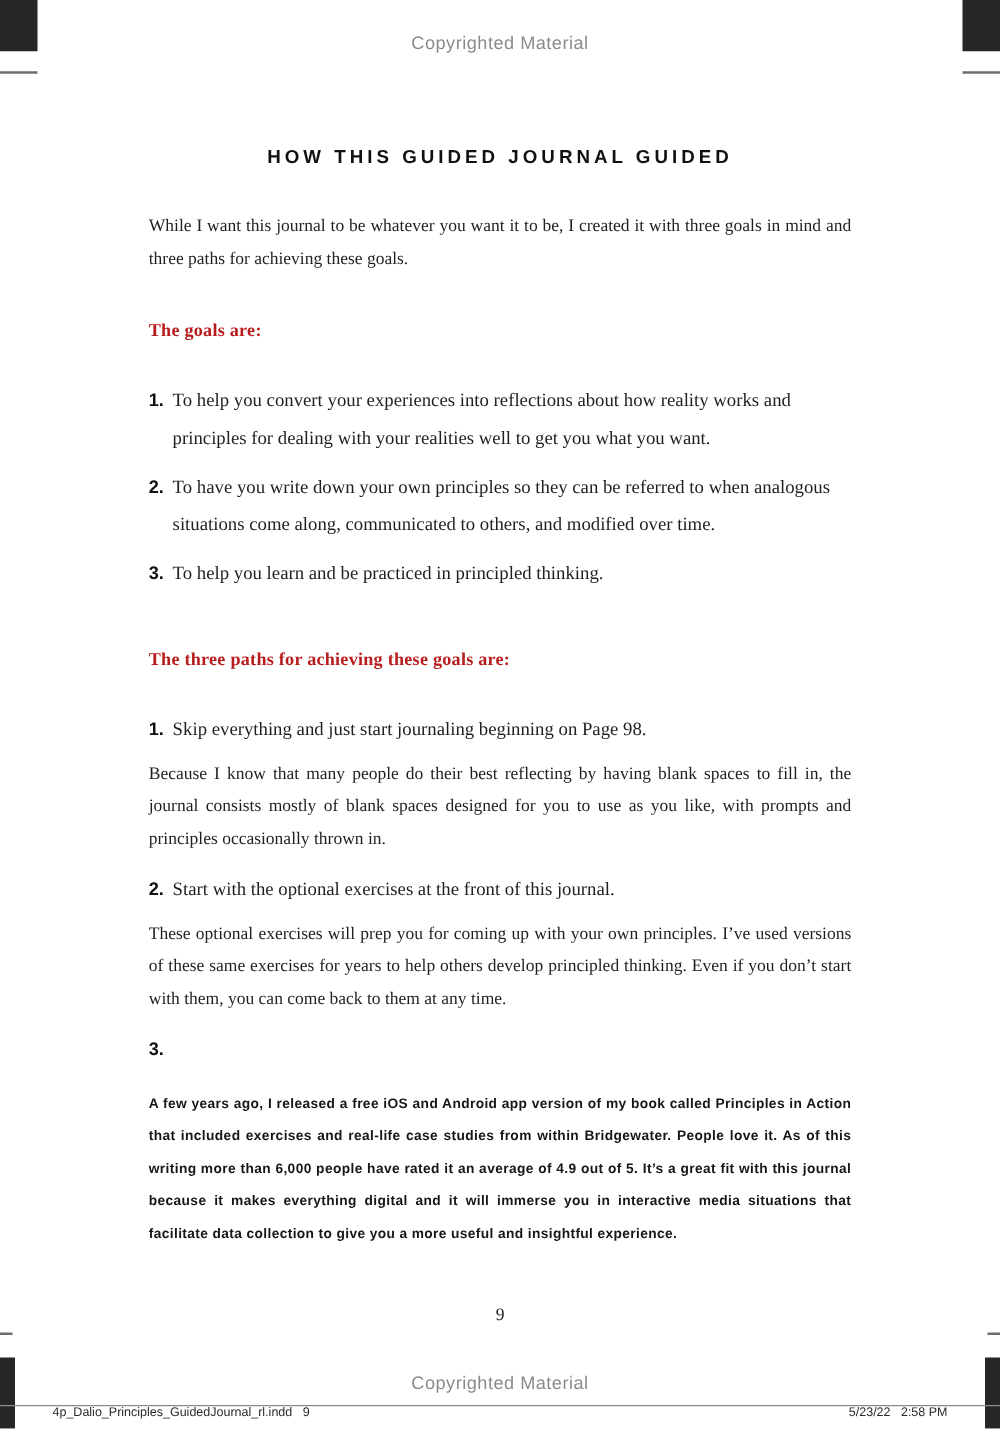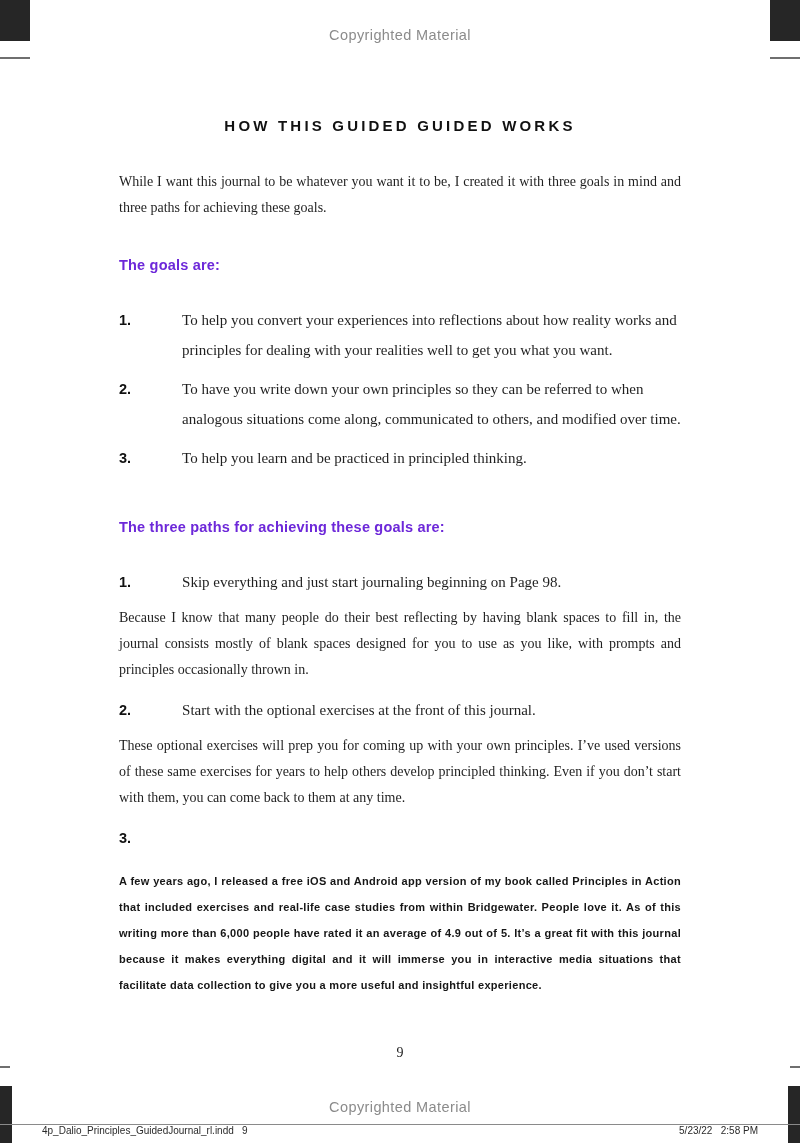--- a/index.html
+++ b/index.html
@@ -50,25 +50,25 @@
     margin:0;
     font-size:14px;
     line-height:26px;
     text-align:justify;
     color:#1f1f1f;
   }
   .intro { margin-top:35px; }
 
   .section-heading {
     margin:36px 0 0 0;
-    font-family:Liberation Sans, sans-serif;
+    font-family:Liberation Serif, serif;
     font-weight:bold;
     font-size:14.5px;
     letter-spacing:0.2px;
-    color:#6d28d9;
+    color:#b91c1c;
   }
 
   .list { margin-top:32px; }
   .list-item {
     display:flex;
     align-items:flex-start;
     margin-bottom:9px;
     line-height:30px;
   }
   .num {
@@ -77,21 +77,20 @@
     font-family:"Liberation Sans", sans-serif;
     font-weight:bold;
     font-size:14.5px;
     line-height:30px;
     color:#111111;
   }
   .item-text {
     font-size:15px;
     line-height:30px;
     color:#1f1f1f;
-    margin-left:44px;
   }
 
   .paths-heading { margin-top:46px; }
   .path-lead { margin-top:32px; margin-bottom:0; }
   .path-body { margin-top:8px; }
   .path-lead.tight { margin-top:12px; }
 
   .app-para {
     margin:15px 0 0 0;
     font-family:"Liberation Sans", sans-serif;
@@ -134,21 +133,21 @@
   <div class="corner corner-br"></div>
   <div class="hairline hair-tl"></div>
   <div class="hairline hair-tr"></div>
   <div class="hairline hair-bl"></div>
   <div class="hairline hair-br"></div>
 
   <div class="copyright top">Copyrighted Material</div>
 
   <div class="content">
 
-    <h1 class="title">HOW THIS GUIDED GUIDED WORKS</h1>
+    <h1 class="title">HOW THIS GUIDED JOURNAL GUIDED</h1>
 
     <p class="body-para intro">While I want this journal to be whatever you want it to be, I created it with three goals in mind and three paths for achieving these goals.</p>
 
     <h2 class="section-heading">The goals are:</h2>
 
     <div class="list">
       <div class="list-item">
         <span class="num">1.</span>
         <span class="item-text">To help you convert your experiences into reflections about how reality works and principles for dealing with your realities well to get you what you want.</span>
       </div>

